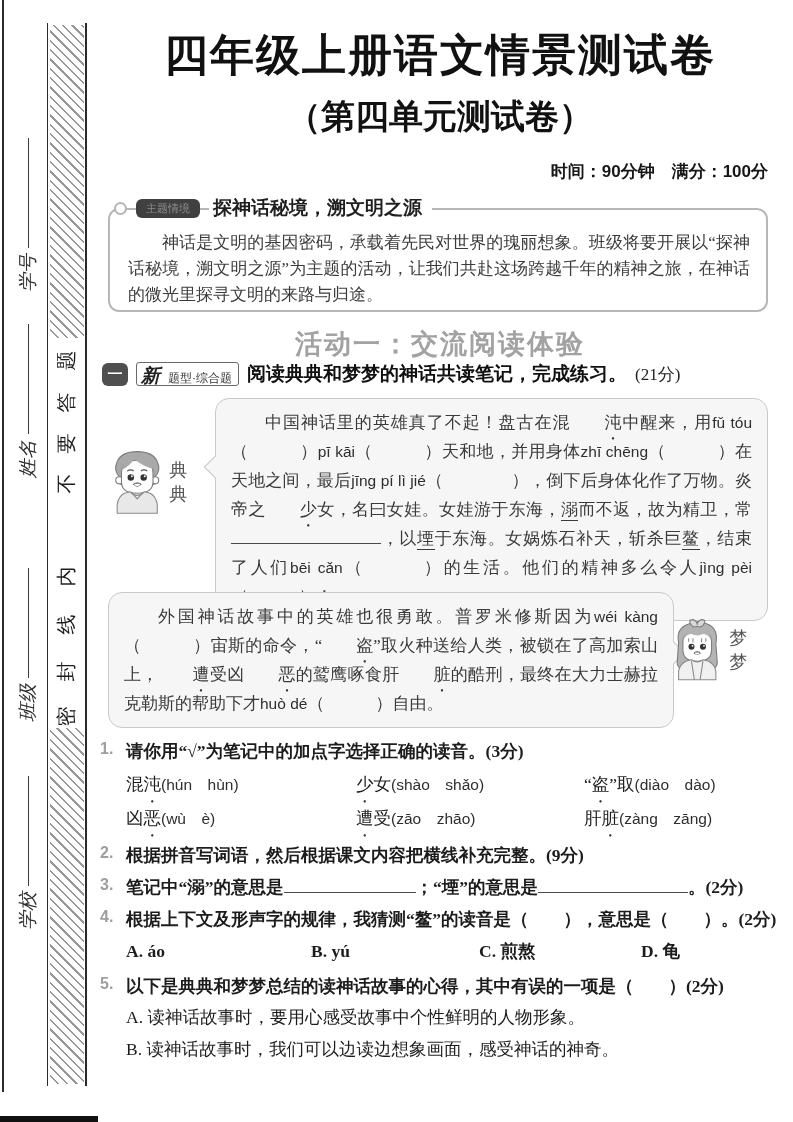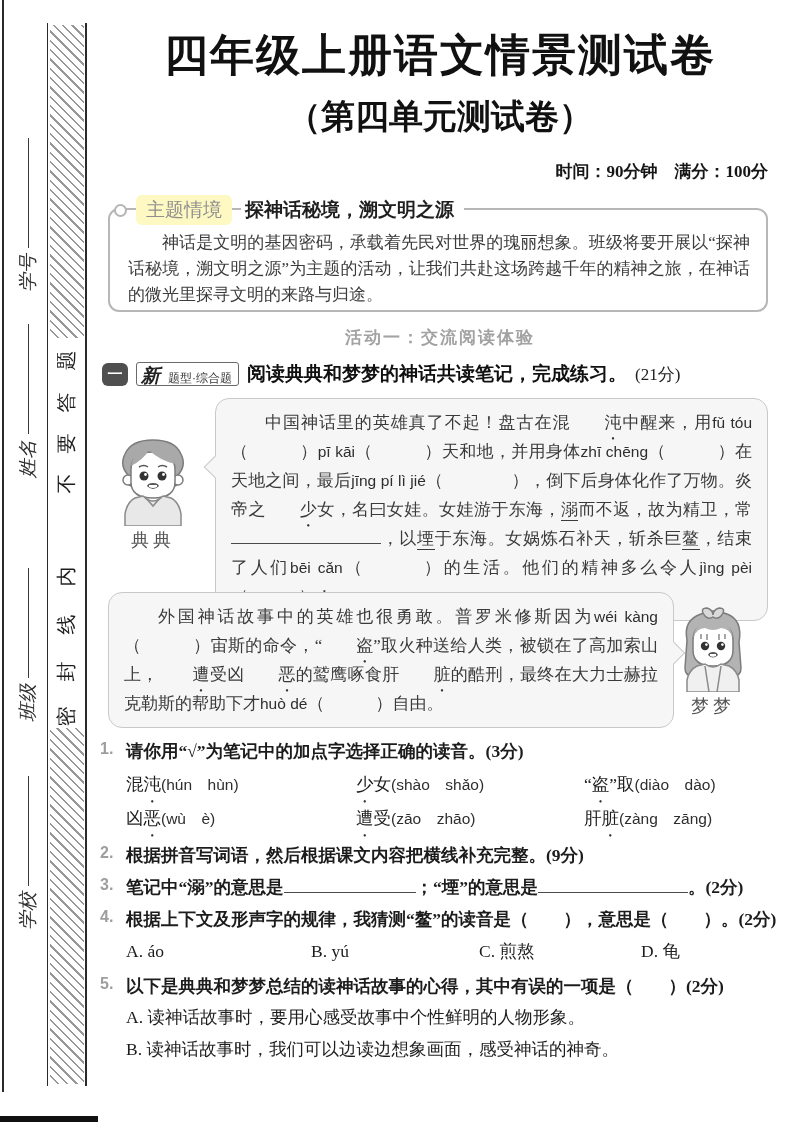--- a/index.html
+++ b/index.html
@@ -19,50 +19,50 @@
            gap:6px;font-style:italic;font-size:19px;color:#2f2f2f;justify-content:flex-start;}
   .m-label .lline{flex:0 0 110px;border-top:1.6px solid #3a3a3a;height:0;}
   .footer-mark{position:absolute;left:0;top:1116px;width:98px;height:6px;background:#111;}
   
   .main{position:absolute;left:98px;top:0;width:684px;}
   .title{position:absolute;top:26px;left:0;width:100%;text-align:center;font-size:44px;font-weight:bold;
          letter-spacing:2px;color:#111;font-family:"Liberation Sans","DejaVu Sans",sans-serif;}
   .subtitle{position:absolute;top:94px;left:0;width:100%;text-align:center;font-size:34px;font-weight:bold;
             color:#111;font-family:"Liberation Sans","DejaVu Sans",sans-serif;}
   .meta{position:absolute;top:160px;right:14px;font-size:17px;font-weight:bold;color:#161616;
-        font-family:Liberation Serif, serif;}
+        font-family:Liberation Sans, sans-serif;}
   
   .theme-box{position:absolute;top:208px;left:10px;width:656px;height:100px;border:2px solid #b7b7b7;
              border-radius:11px;background:#fff;}
   .theme-tag-row{position:absolute;top:-15px;left:4px;display:flex;align-items:center;gap:9px;}
   .theme-dot{width:9px;height:9px;border:2.5px solid #b5b5b5;border-radius:50%;background:#fff;}
-  .theme-tag{background:#fef9c3;color:#8f8f8f;border-radius:6px;padding:2px 10px;font-size:19px;
+  .theme-tag{background:#404040;color:#8f8f8f;border-radius:6px;padding:2px 10px;font-size:11px;
              font-family:"Liberation Sans",sans-serif;}
   .theme-title{font-size:19px;font-weight:bold;color:#1f1f1f;background:#fff;padding:0 10px 0 4px;
                font-family:"Liberation Sans",sans-serif;}
   .theme-body{margin:0;padding:20px 16px 0 18px;font-size:17px;line-height:26px;text-indent:2em;
               text-align:justify;color:#3c3c3c;}
   
-  .activity{position:absolute;top:326px;left:0;width:100%;text-align:center;font-size:17px;font-weight:bold;
+  .activity{position:absolute;top:326px;left:0;width:100%;text-align:center;font-size:27px;font-weight:bold;
             color:#a2a2a2;letter-spacing:2px;font-family:Liberation Mono, monospace;}
   
   .q-header{position:absolute;top:361px;left:4px;display:flex;align-items:center;gap:8px;white-space:nowrap;}
   .sec-badge{width:26px;height:23px;background:#4f4f4f;border-radius:6px;color:#fff;display:flex;
              align-items:center;justify-content:center;font-size:15px;font-weight:bold;}
   .type-tag{display:flex;align-items:baseline;border:1.5px solid #6a6a6a;border-radius:3px;
             padding:0 6px 1px 4px;height:21px;}
   .type-new{font-style:italic;font-weight:bold;font-size:19px;color:#222;}
   .type-rest{font-size:12px;color:#333;font-family:"Liberation Sans",sans-serif;margin-left:8px;}
   .sec-text{font-size:19px;font-weight:bold;color:#101010;font-family:"Liberation Sans",sans-serif;}
   .sec-score{font-size:17px;font-weight:normal;color:#222;font-family:"Liberation Serif",serif;}
   
   .dialog{position:absolute;left:0;width:684px;}
   .d1{top:396px;height:196px;}
   .d2{top:592px;height:144px;}
-  .avatar-wrap{position:absolute;display:flex;flex-direction:column;align-items:center;width:86px;text-align:center;}
+  .avatar-wrap{position:absolute;display:flex;flex-direction:row;align-items:center;width:86px;text-align:center;}
   .d1 .avatar-wrap{left:12px;top:40px;}
   .d2 .avatar-wrap{left:572px;top:14px;}
   .speaker{font-size:18px;color:#555;margin-top:2px;letter-spacing:4px;}
   .bubble{position:absolute;background:#f6f6f6;border:1.5px solid #c9c9c9;border-radius:14px;
           padding:9px 15px;font-size:17px;line-height:29px;color:#3a3a3a;text-indent:2em;
           text-align:justify;}
   .b1{left:117px;top:2px;width:521px;min-height:158px;}
   .b2{left:10px;top:0;width:534px;min-height:112px;}
   .tail{position:absolute;width:15px;height:15px;background:#f6f6f6;}
   .tail-left{left:-9px;top:60px;border-left:1.5px solid #c9c9c9;border-bottom:1.5px solid #c9c9c9;
@@ -79,21 +79,21 @@
   
   .questions{position:absolute;top:736px;left:2px;width:682px;}
   .q{display:flex;align-items:flex-start;}
   .q-num{flex:0 0 26px;color:#9e9e9e;font-weight:bold;font-size:16px;padding-top:4px;
          font-family:"Liberation Sans",sans-serif;}
   .q-body{flex:1;font-size:17.5px;line-height:30px;color:#1c1c1c;}
   .q-stem{font-weight:bold;}
   .opt-grid1{display:grid;grid-template-columns:230px 228px auto;row-gap:3px;margin:3px 0 4px 0;
              font-size:17.5px;line-height:31px;color:#1c1c1c;font-weight:normal;}
   .opt-grid4{display:grid;grid-template-columns:185px 168px 162px auto;margin:2px 0 2px 0;
-             font-size:17.5px;line-height:31px;font-weight:normal;}
+             font-size:17.5px;line-height:31px;font-weight:bold;}
   .opt-line{font-weight:normal;line-height:32px;}
   .q + .q{margin-top:2px;}
   
   .avatar-svg{display:block;}
 </style>
 </head>
 <body>
 
 <div class="page">
 

